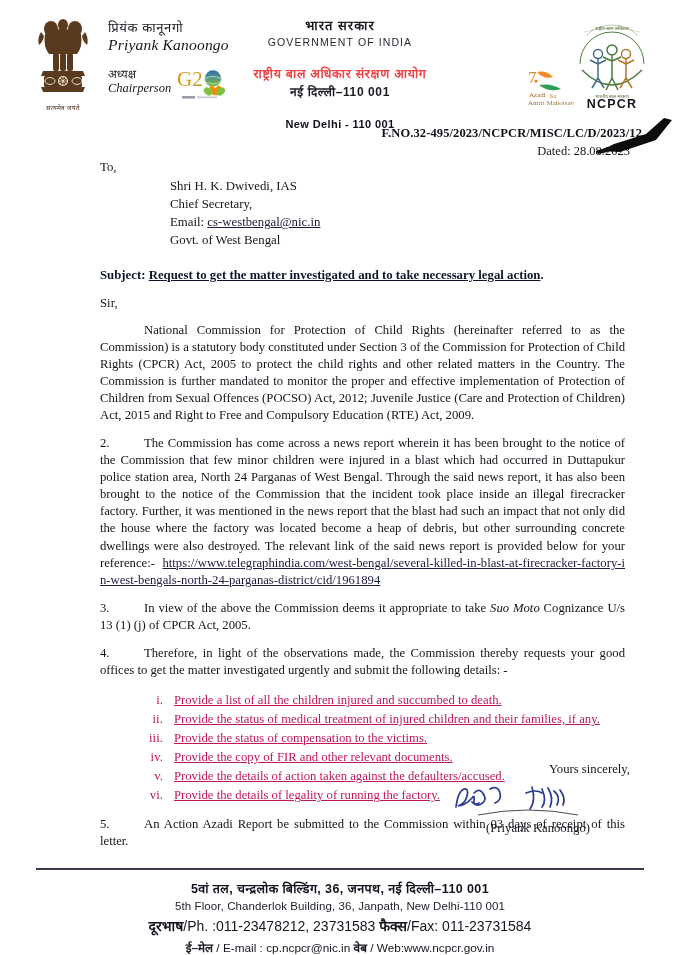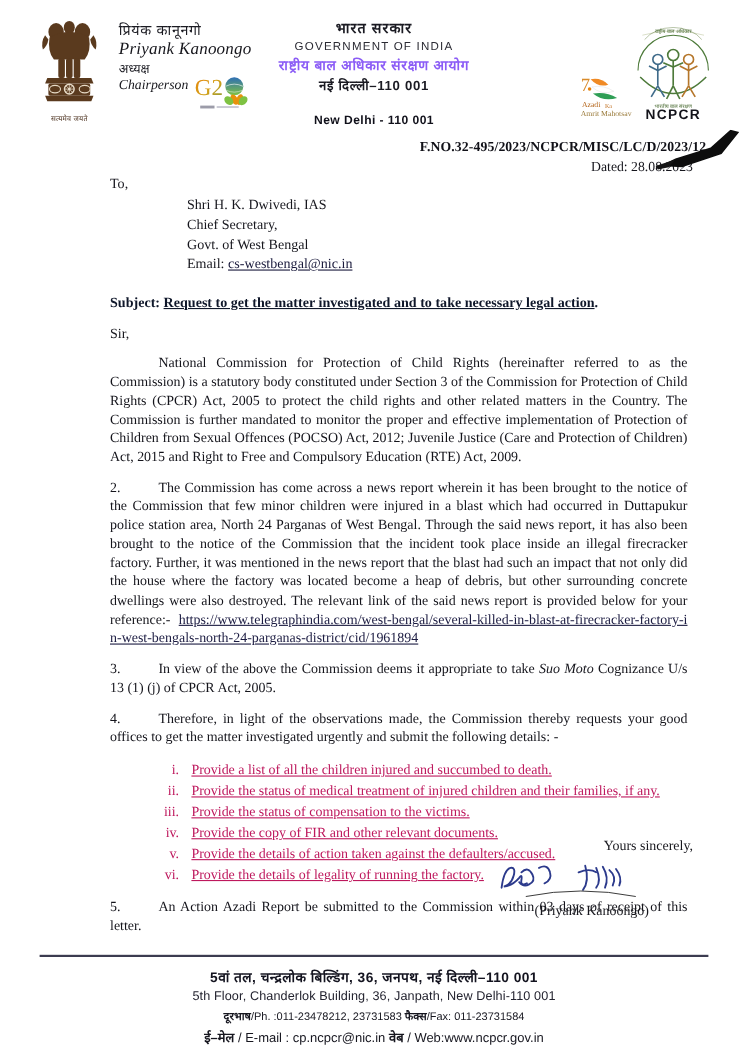--- a/index.html
+++ b/index.html
@@ -60,21 +60,21 @@
     font-style: italic;
     font-size: 15.5px;
     color: #16161c;
     letter-spacing: .2px;
     margin-top: 1px;
   }
   .chair-desig-hi {
     font-family: "Liberation Sans", sans-serif;
     font-size: 11.5px;
     color: #1b1b22;
-    margin-top: 2px;
+    margin-top: 13px;
   }
   .chair-desig-en {
     font-family: "Liberation Serif", serif;
     font-style: italic;
     font-size: 12.5px;
     color: #16161c;
     margin-top: 0px;
   }
 
   .g20 {
@@ -105,23 +105,23 @@
     font-family: "Liberation Sans", sans-serif;
     font-size: 10.5px;
     color: #2a2a33;
     letter-spacing: 1.1px;
     margin-top: 2px;
   }
   .ct-hi-2 {
     font-family: "Liberation Sans", sans-serif;
     font-weight: bold;
     font-size: 12.5px;
-    color: #8b5cf6;
+    color: #ef4444;
     letter-spacing: .7px;
-    margin-top: 3px;
+    margin-top: 17px;
   }
   .ct-en-2 {
     font-family: "Liberation Sans", sans-serif;
     font-size: 10.2px;
     color: #2a2a33;
     letter-spacing: .35px;
     margin-top: 2px;
   }
   .ct-hi-3 {
     font-family: "Liberation Sans", sans-serif;
@@ -314,21 +314,21 @@
   }
   .f-en-1 {
     font-family: "Liberation Sans", sans-serif;
     font-size: 11.5px;
     color: #23232f;
     margin-top: 3px;
     letter-spacing: .1px;
   }
   .f-line-2 {
     font-family: "Liberation Sans", sans-serif;
-    font-size: 10px;
+    font-size: 14px;
     color: #16161f;
     margin-top: 4px;
   }
   .f-line-3 {
     font-family: "Liberation Sans", sans-serif;
     font-size: 11.8px;
     color: #16161f;
     margin-top: 4px;
   }
   .dev { font-weight: bold; }
@@ -479,25 +479,25 @@
       <path d="M36 33 L54 27 L48 34 L38 36 Z" fill="#151515"></path>
     </svg>
   </div>
 
   <div class="body">
 
     <div class="to-line">To,</div>
     <div class="addr">
       <div>Shri H. K. Dwivedi, IAS</div>
       <div>Chief Secretary,</div>
-      <div>Govt. of West Bengal</div>
       <div>
         <span>Email:</span>
         <span class="email-link">cs-westbengal@nic.in</span>
       </div>
+      <div>Govt. of West Bengal</div>
     </div>
 
     <div class="subject">
       <span>Subject:</span>
       <u>Request to get the matter investigated and to take necessary legal action</u><span>.</span>
     </div>
 
     <div class="salutation">Sir,</div>
 
     <p class="para first">National Commission for Protection of Child Rights (hereinafter referred to as the Commission) is a statutory body constituted under Section 3 of the Commission for Protection of Child Rights (CPCR) Act, 2005 to protect the child rights and other related matters in the Country. The Commission is further mandated to monitor the proper and effective implementation of Protection of Children from Sexual Offences (POCSO) Act, 2012; Juvenile Justice (Care and Protection of Children) Act, 2015 and Right to Free and Compulsory Education (RTE) Act, 2009.</p>

